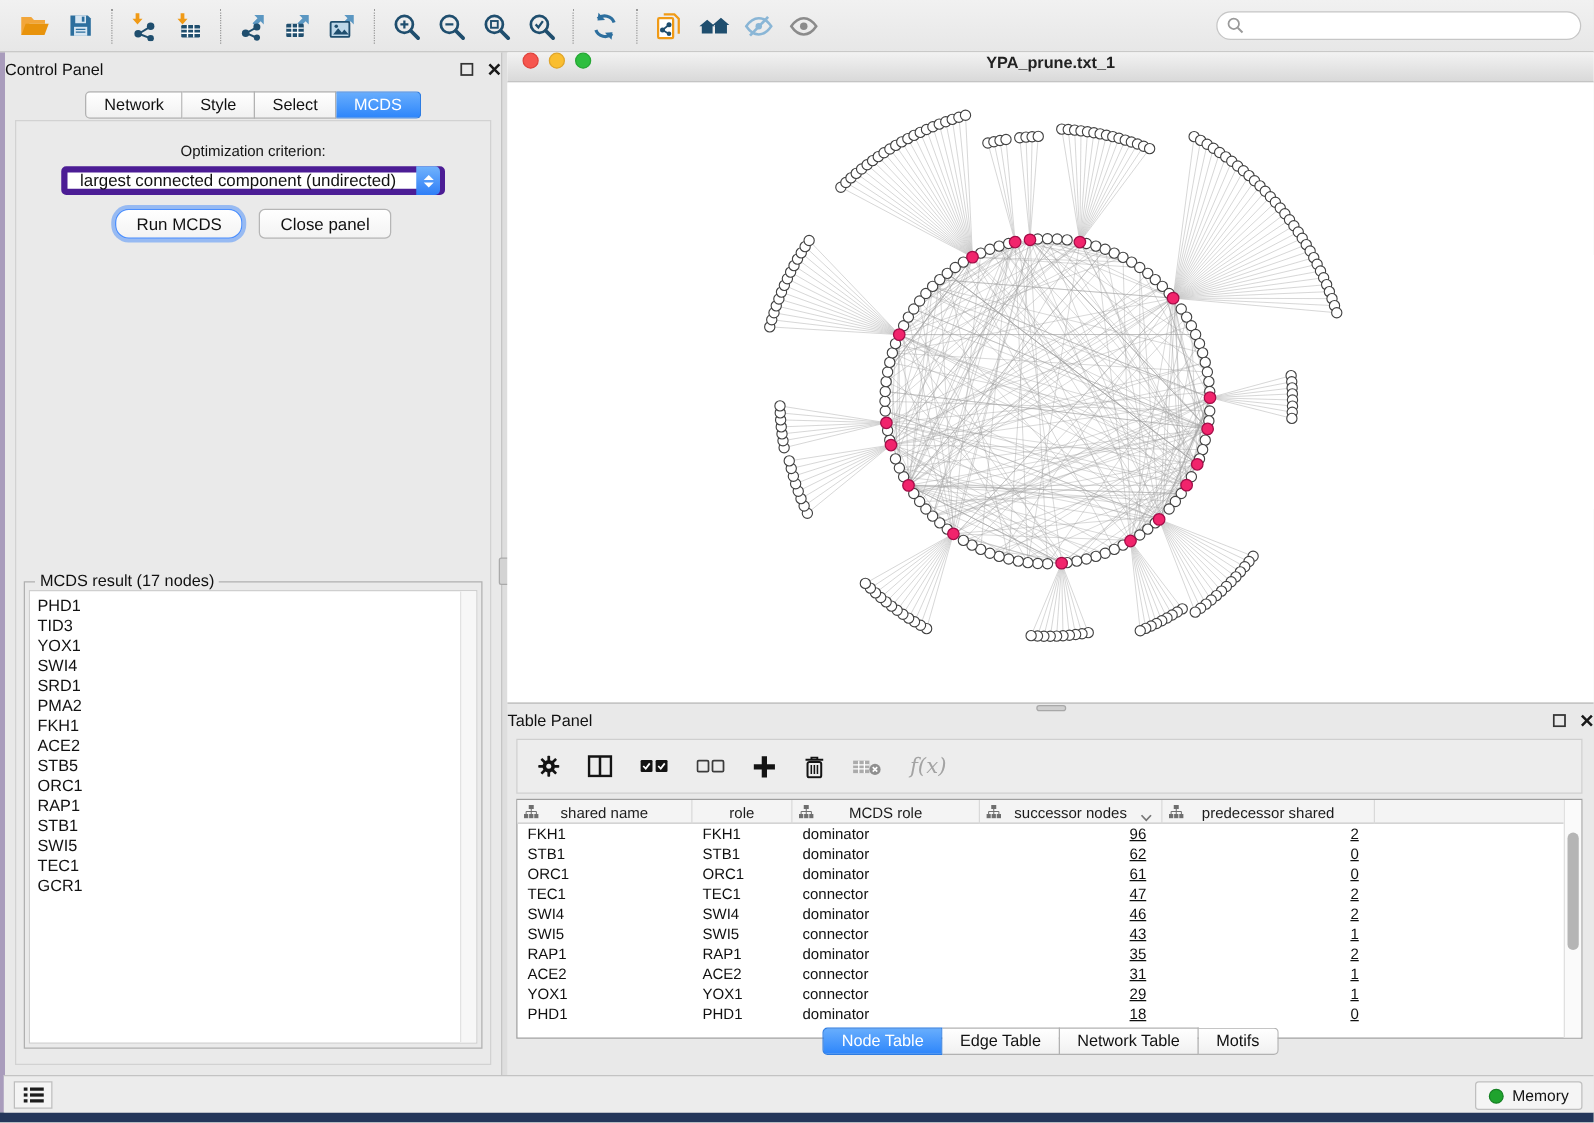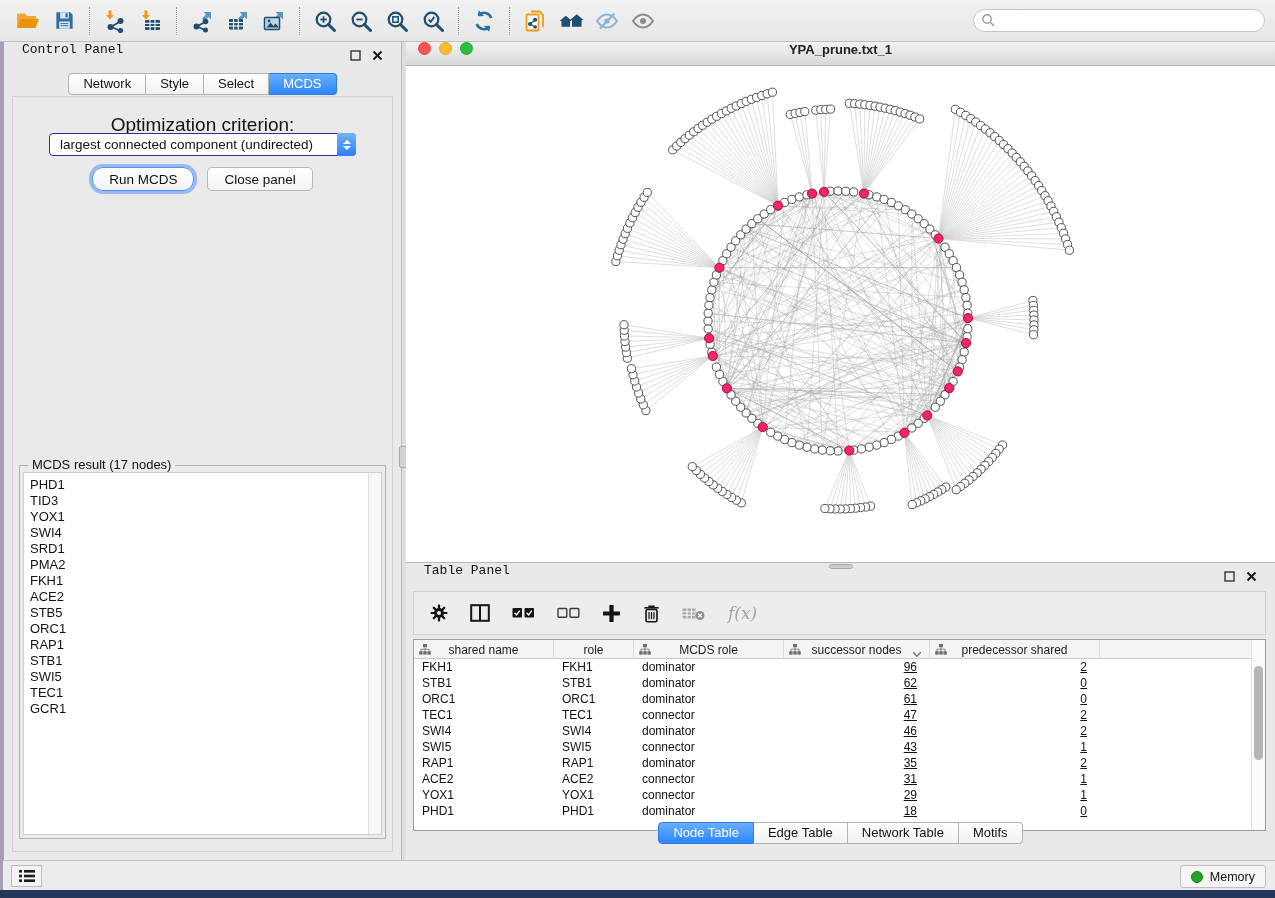--- a/index.html
+++ b/index.html
@@ -20,38 +20,38 @@
 
   
   .left-strip { position:absolute; left:0; top:42px; width:4px; height:848px; background:#a99cbc; }
   .bottom-strip { position:absolute; left:0; top:890px; width:1275px; height:8px;
     background:linear-gradient(90deg,#27395c,#1d2e4e 22%,#37496c 48%,#22345а 70%,#253755);
     background-color:#24365a; }
 
   
   .control-panel { position:absolute; left:4px; top:42px; width:398px; height:818px;
     background:#e9e9e9; border-right:1px solid #b9b9b9; }
-  .panel-titlebar { position:relative; height:26px; display:flex; padding:0 18px;font-family:Liberation Mono, monospace; }
+  .panel-titlebar { position:relative; height:26px; display:flex; align-items:center; padding:0 0; }
   .panel-title { font-size:13px; color:#111; }
   .panel-wincontrols { margin-left:auto; display:flex; gap:10px; align-items:center; }
   .wc-btn { width:12px; height:12px; display:flex; align-items:center; justify-content:center; }
 
   .cp-tabs { position:absolute; left:0; right:0; top:31px; display:flex; justify-content:center; }
   .seg { display:inline-flex; }
   .seg .tab { padding:0 14px; height:22px; line-height:20px; font-size:13px; color:#111;
     background:linear-gradient(#ffffff,#f1f1f1); border:1px solid #b2b2b2; border-left:none; text-align:center; }
   .seg .tab:first-child { border-left:1px solid #b2b2b2; border-radius:4px 0 0 4px; }
   .seg .tab:last-child { border-radius:0 4px 4px 0; }
   .seg .tab.selected { background:linear-gradient(#67adfd,#2e86fb); border-color:#2d7ce2; color:#fff; }
 
   .cp-content { position:absolute; left:8px; right:8px; top:54px; bottom:8px;
     background:#eaeaea; border:1px solid #d2d2d2; }
-  .opt-label { position:absolute; top:17px; left:0; right:0; text-align:center; font-size:19px; color:#141414; }
+  .opt-label { position:absolute; top:17px; left:0; right:0; text-align:center; font-size:12px; color:#141414; }
   .dropdown { position:absolute; top:36px; left:36px; right:36px; height:23px; background:#fff;
-    border:1px solid #4c1d95; border-radius:4px; display:flex; align-items:center; }
+    border:5px solid #4c1d95; border-radius:4px; display:flex; align-items:center; }
   .dropdown-value { flex:1; padding-left:10px; font-size:13.5px; color:#111; white-space:nowrap; overflow:hidden; }
   .dropdown-stepper { width:19px; height:23px; margin-right:-1px; border-radius:0 4px 4px 0;
     background:linear-gradient(#71b3fc,#2f7ef7); display:flex; flex-direction:column; align-items:center; justify-content:center; gap:2px; }
   .stepper-up { width:0; height:0; border-left:4px solid transparent; border-right:4px solid transparent; border-bottom:4px solid #fff; }
   .stepper-down { width:0; height:0; border-left:4px solid transparent; border-right:4px solid transparent; border-top:4px solid #fff; }
   .btn-row { position:absolute; top:70px; left:0; right:0; display:flex; justify-content:center; gap:13px; }
   .mac-btn { height:24px; padding:0 16px; background:linear-gradient(#ffffff,#f3f3f3);
     border:1px solid #b6b6b6; border-radius:5px; font-size:13.5px; color:#111;
     font-family:"Liberation Sans","DejaVu Sans",sans-serif; }
   .mac-btn.focused { border-color:#4d90fe; box-shadow:0 0 0 3px rgba(82,146,247,.55);border-radius:11px; }

